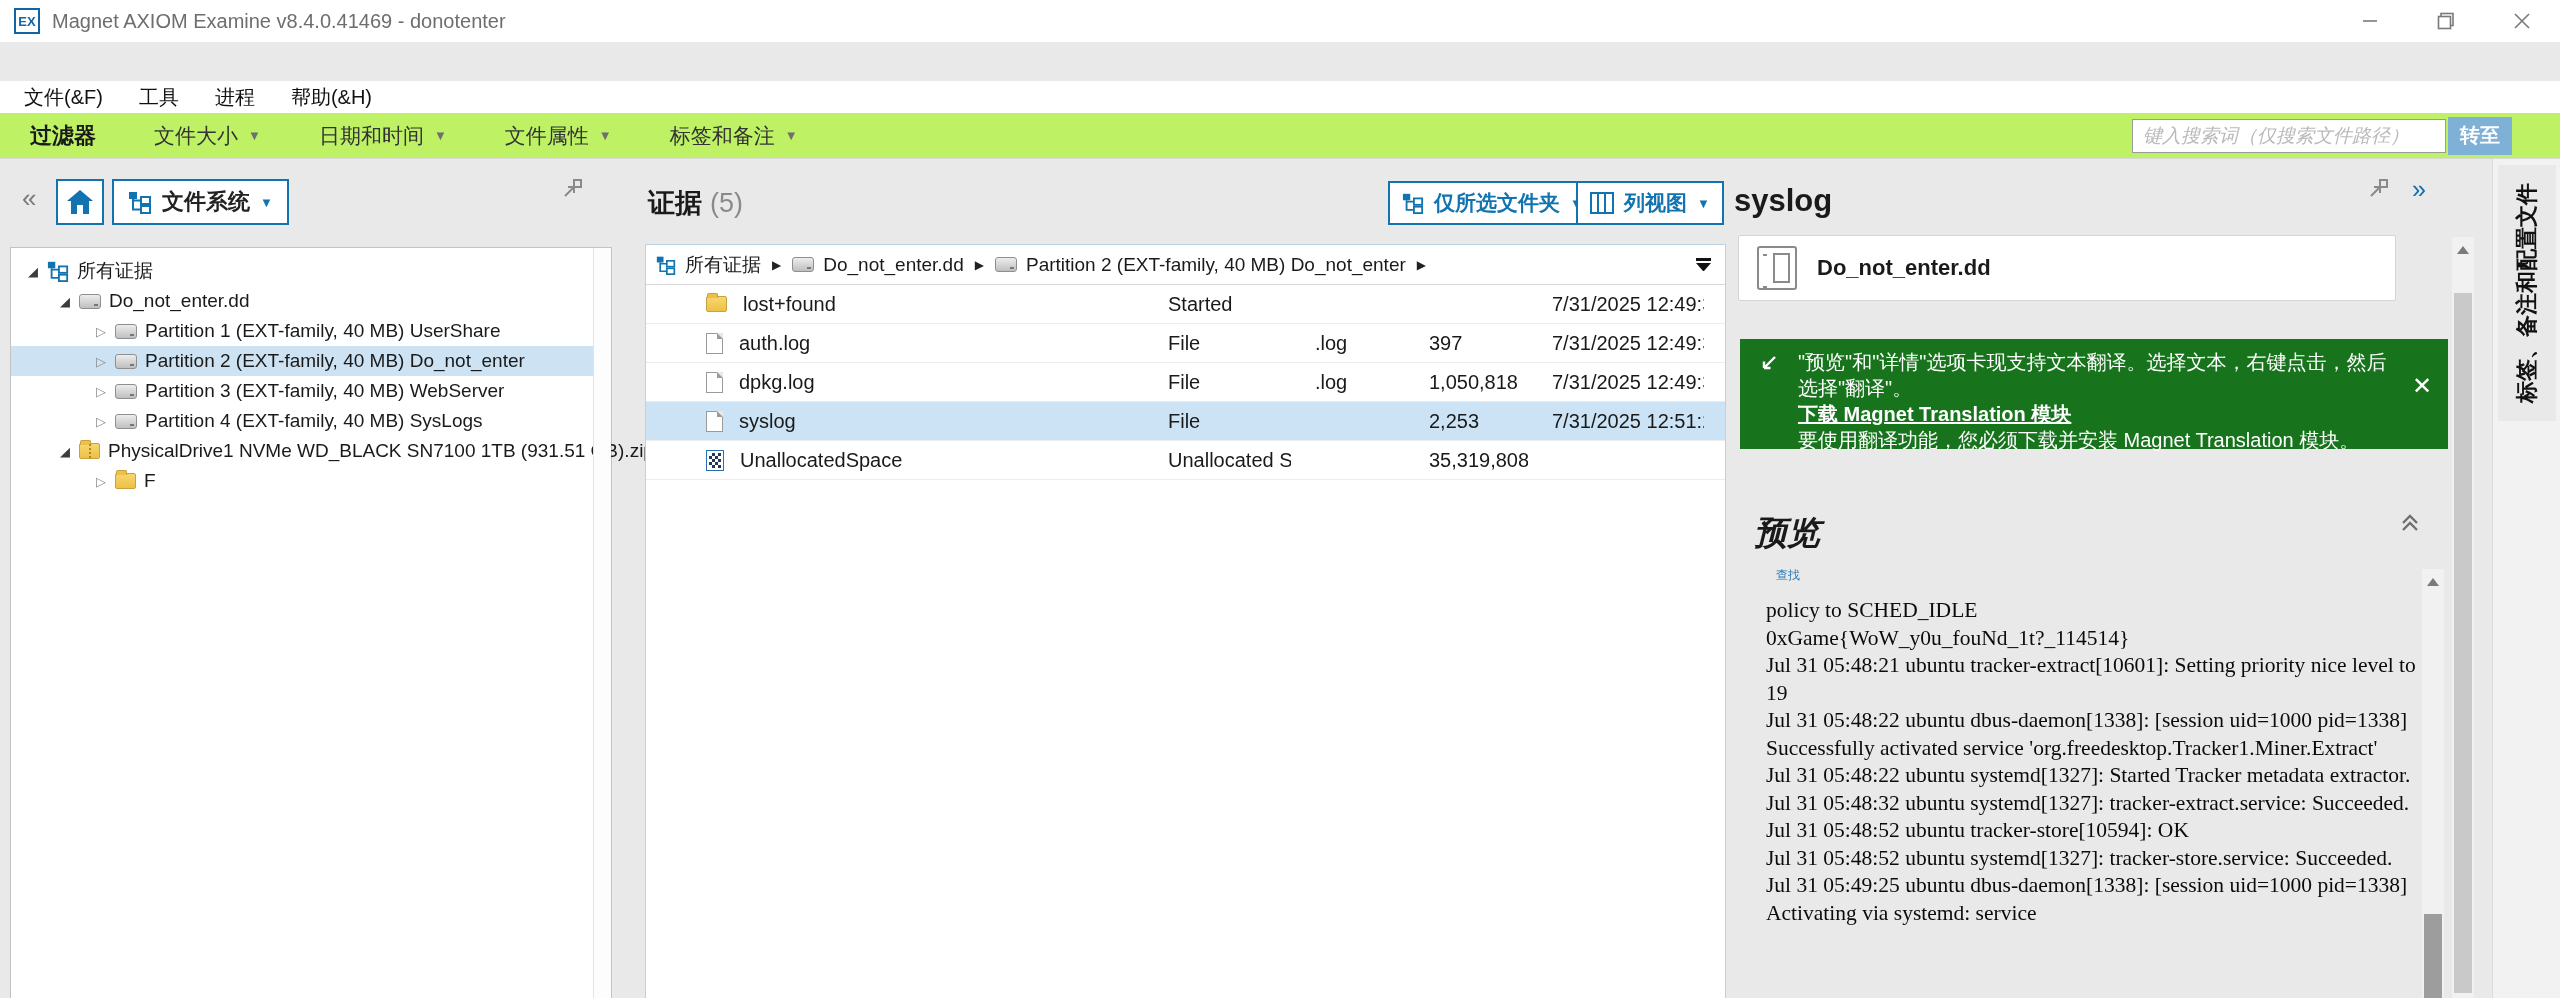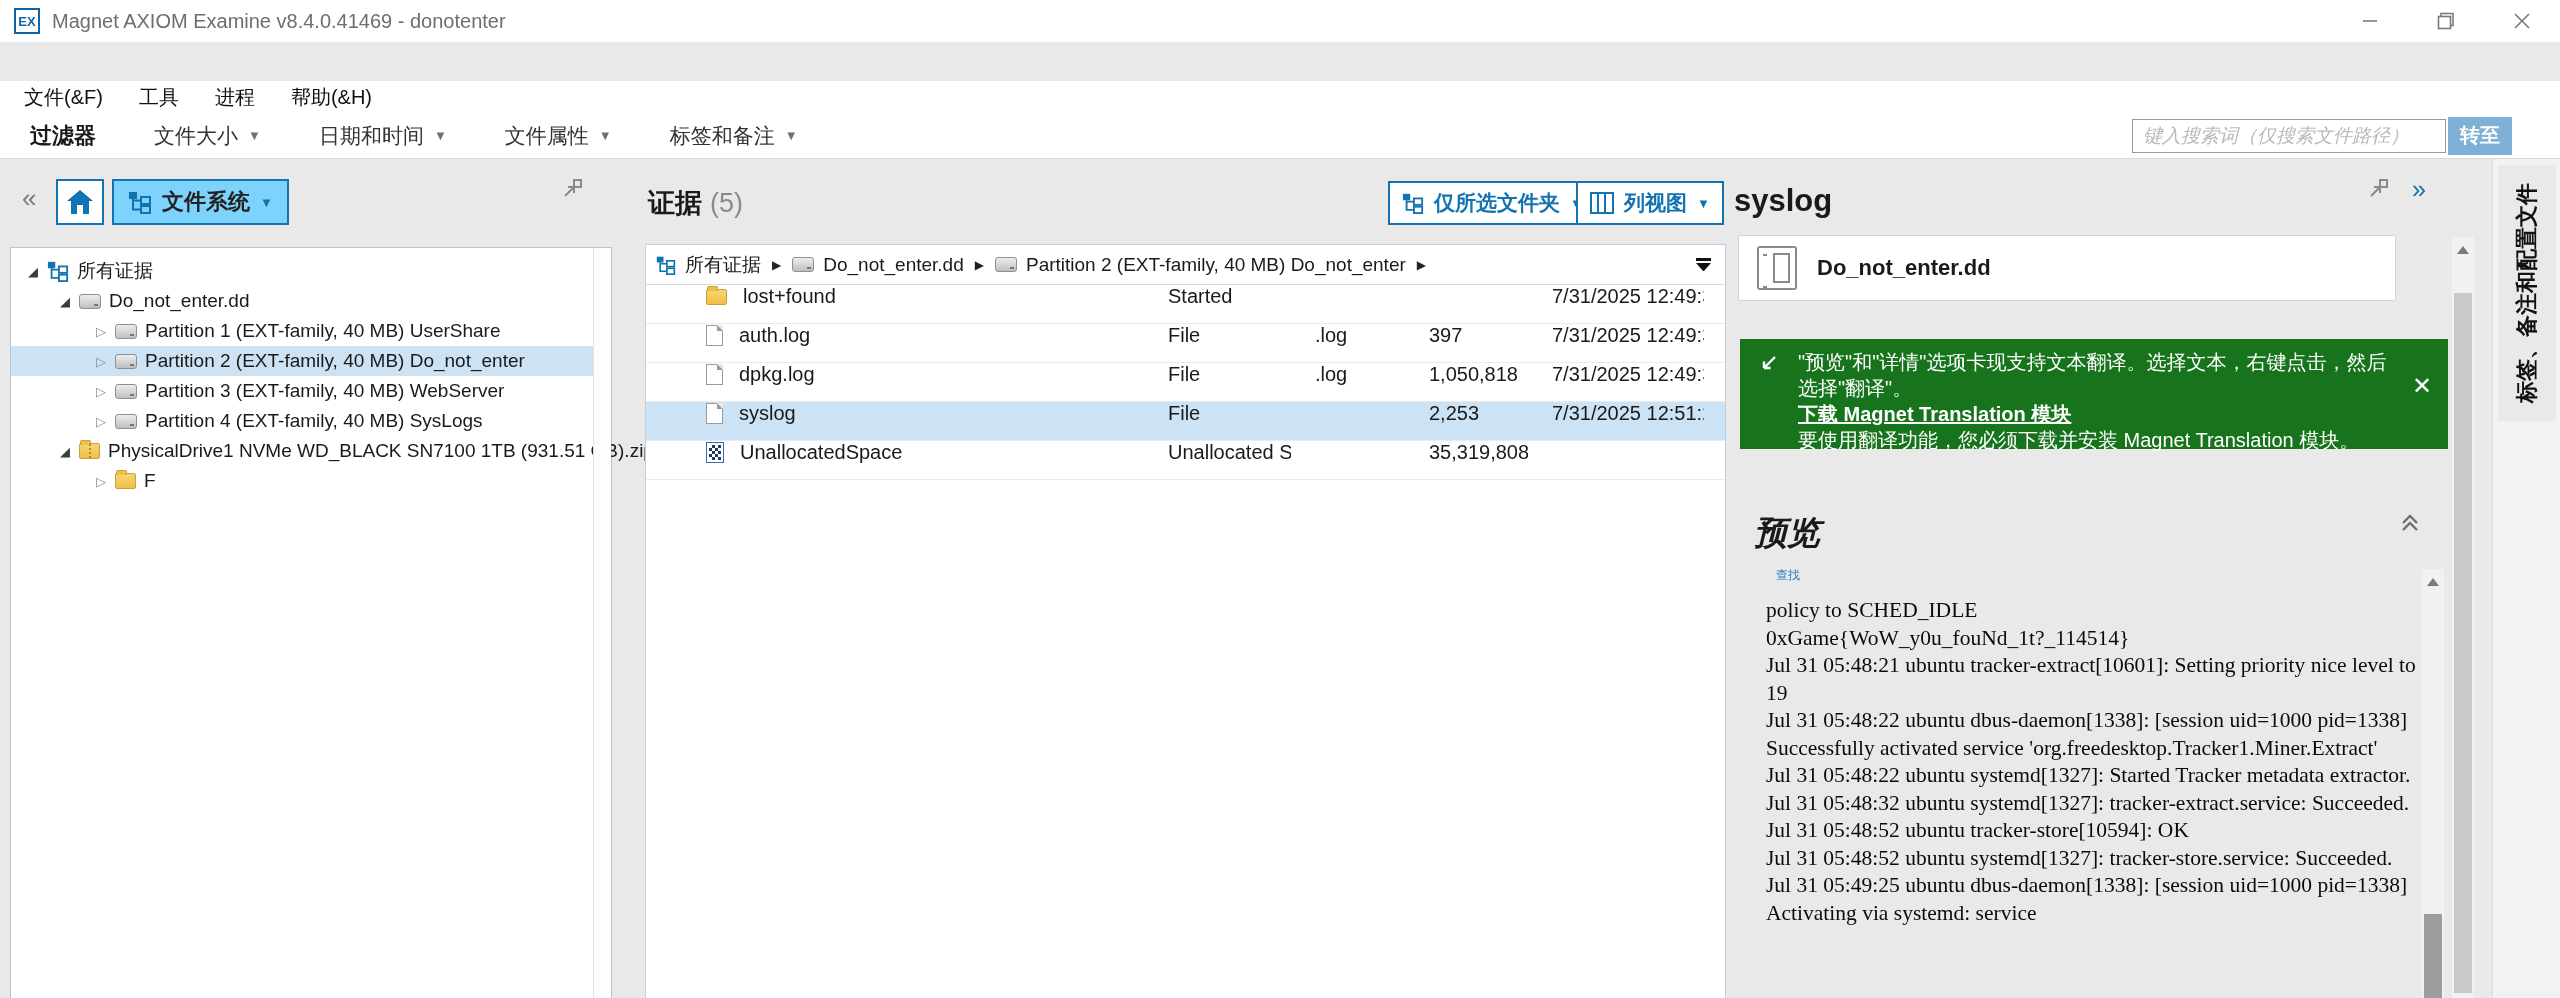--- a/index.html
+++ b/index.html
@@ -8,39 +8,39 @@
 
   
   .titlebar { height: 42px; background: #ffffff; display: flex; align-items: center; padding-left: 14px; }
   .app-icon { width: 26px; height: 26px; border: 2px solid #1064a8; color: #1064a8; font-weight: bold;
               font-size: 13px; display: flex; align-items: center; justify-content: center; background:#fff; }
   .title-text { margin-left: 12px; font-size: 20px; color: #6e6e6e; }
   .win-controls { margin-left: auto; display: flex; }
   .win-btn { width: 76px; height: 42px; display: flex; align-items: center; justify-content: center; color:#7a7a7a; }
   .menubar { height: 32px; background: #ffffff; display: flex; align-items: center; gap: 36px; padding-left: 24px; margin-top: 39px; }
   .menu-item { font-size: 20px; color: #111; }
-  .filterbar { height: 46px; background: #ffffff; border-bottom: 1px solid #d8d8d8; display: flex; align-items: center; }
+  .filterbar { height: 46px; background: #bef264; border-bottom: 1px solid #d8d8d8; display: flex; align-items: center; }
   .filter-title { font-size: 22px; font-weight: bold; margin-left: 30px; }
   .filter-dd { font-size: 21px; color: #333; margin-left: 58px; display: flex; align-items: center; gap: 10px; }
   .caret { font-size: 13px; color: #6f6f6f; }
   .searchwrap { margin-left: auto; margin-right: 48px; display: flex; align-items: center; }
   .search-input { width: 314px; height: 34px; border: 1px solid #9a9a9a; font-size: 19px; font-style: italic;
                   padding: 0 10px; color: #444; background:#fff; font-family:"Liberation Sans",sans-serif; }
   .search-input::placeholder { color: #b9b9b9; }
   .go-btn { width: 64px; height: 38px; background: #7fb0d5; color: #fff; font-weight: bold; font-size: 20px;
             border: none; margin-left: 2px; }
 
   
   .main { position: relative; height: 878px; background: #e9e9e9; }
 
   
   .collapse-left { position: absolute; left: 22px; top: 24px; font-size: 26px; color: #7a7a7a; }
   .home-btn { position: absolute; left: 56px; top: 20px; width: 48px; height: 46px; background: #fff;
               border: 2px solid #1173b0; display: flex; align-items: center; justify-content: center; }
-  .fs-btn { position: absolute; left: 112px; top: 20px; height: 46px; background: #7dd3fc; border: 2px solid #1173b0;
+  .fs-btn { position: absolute; left: 112px; top: 20px; height: 46px; background: #ffffff; border: 2px solid #1173b0;
             display: flex; align-items: center; gap: 10px; padding: 0 14px; }
   .fs-btn .lbl { font-size: 22px; font-weight: bold; color: #222; }
   .fs-btn .caret, .hdr-btn .caret { color: #1173b0; }
   .pin { color: #8a8a8a; }
   .pin-left { position: absolute; left: 562px; top: 18px; }
   .treebox { position: absolute; left: 10px; top: 88px; width: 602px; bottom: 0; background: #fff;
              border: 1px solid #c3c3c3; padding-top: 8px; }
   .treebox .scrollstrip { position: absolute; right: 0; top: 0; bottom: 0; width: 18px; border-left: 1px solid #e3e3e3; background:#fdfdfd; }
   .titem { height: 30px; display: flex; align-items: center; font-size: 19px; white-space: nowrap; }
   .titem.selected { background: #cde3f3; }
@@ -84,21 +84,21 @@
   .funnel::after { content:""; display:block; margin:2px auto 0; border-style:solid; border-width:8px 7px 0 7px;
                    border-color:#111 transparent transparent transparent; }
   .thead { height: 43px; display: flex; background: linear-gradient(#fdfdfd, #efefef);
            border-bottom: 1px solid #cfcfcf; font-weight: bold; font-size: 20px; }
   .th { display: flex; align-items: center; border-right: 0; }
   .grip { width: 5px; height: 26px; margin: 0 10px 0 8px; align-self: center;
           background-image: radial-gradient(circle 2px at center, #9a9a9a 90%, transparent 100%);
           background-size: 5px 9px; background-repeat: repeat-y; }
   .c-name { width: 498px; } .c-type { width: 147px; } .c-ext { width: 114px; } .c-size { width: 123px; }
   .c-date { width: 176px; } .c-scroll { flex: 1; border-left: 1px solid #e0e0e0; background:#fdfdfd; }
-  .trow { height: 39px; display: flex; align-items: flex-start; font-size: 20px; border-bottom: 1px solid #ececec; }
+  .trow { height: 39px; display: flex; align-items: center; font-size: 20px; border-bottom: 1px solid #ececec; }
   .trow.selected { background: #cbe3f5; }
   .cell { overflow: hidden; white-space: nowrap; flex: 0 0 auto; }
   .cell.name { width: 498px; display: flex; align-items: center; gap: 16px; padding-left: 60px; }
   .cell.type { width: 147px; padding-left: 24px; } .cell.ext { width: 114px; padding-left: 24px; }
   .cell.size { width: 123px; padding-left: 24px; } .cell.date { width: 176px; padding-left: 24px; }
 
   
   .rp-title { position: absolute; left: 1734px; top: 24px; font-size: 31px; font-weight: bold; }
   .pin-right { position: absolute; left: 2368px; top: 18px; }
   .collapse-right { position: absolute; left: 2412px; top: 16px; font-size: 25px; color: #1173b0; }

